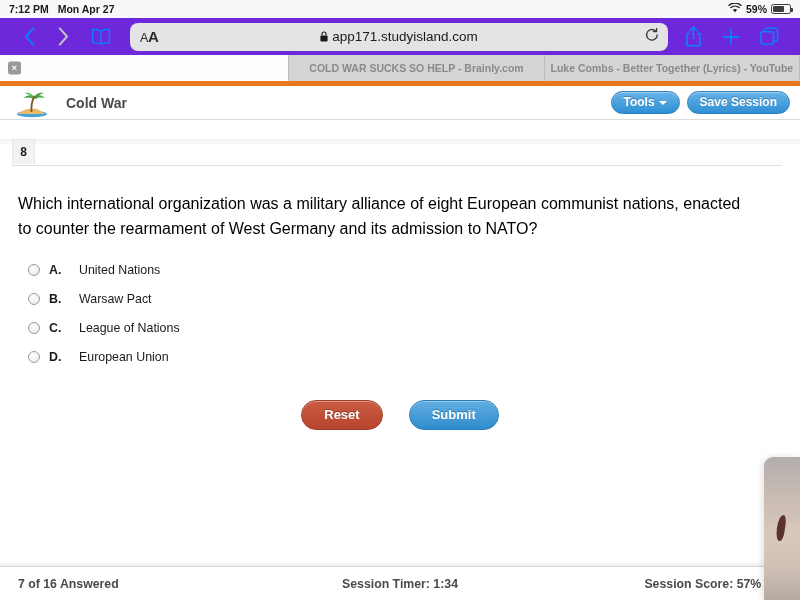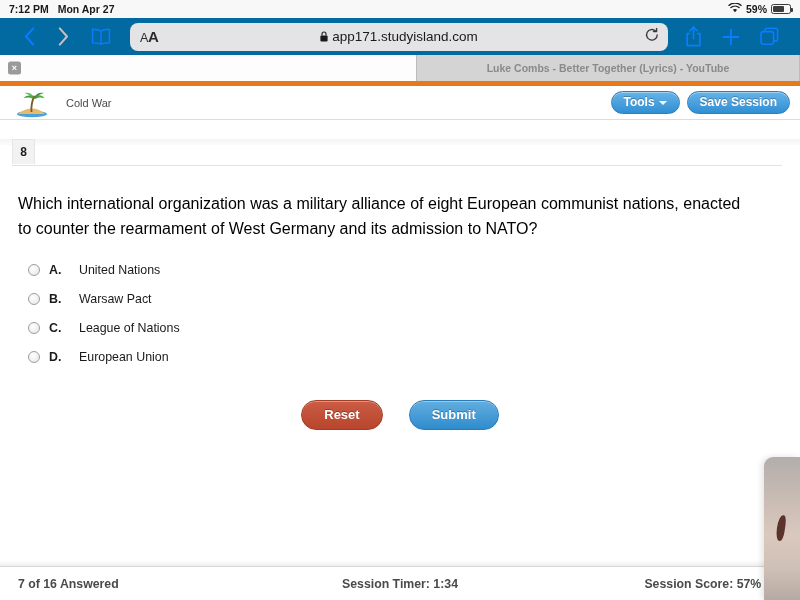--- a/index.html
+++ b/index.html
@@ -26,21 +26,21 @@
   }
   .battery::after {
     content:""; position:absolute; right:-3px; top:2.6px;
     width:1.6px; height:4px; background:#3c3c3c; border-radius:0 1px 1px 0;
   }
   .battery > i { position:absolute; left:1.2px; top:1.2px; bottom:1.2px;
     width:59%; background:#3c3c3c; border-radius:1px; display:block; }
 
   
   .toolbar {
-    height:37px; background:#0369a1;
+    height:37px; background:#6d28d9;
     display:flex; align-items:center; padding:0 12px; gap:0;
   }
   .nav-btn { width:34px; height:30px; display:flex; align-items:center; justify-content:center; }
   .chev { width:11px; height:19px; }
   .book-btn { width:42px; height:30px; display:flex; align-items:center; justify-content:center; }
   .urlbar {
     flex:1; height:28px; background:#e4e4e6; border-radius:8px;
     display:flex; align-items:center; position:relative; margin:0 6px 0 8px;
     padding:0 10px;
   }
@@ -71,21 +71,21 @@
     color:#fff; font-size:9px; font-weight:bold; line-height:1;
   }
   .orangebar { height:5px; background:#e8791b; }
 
   
   .si-header {
     height:34px; background:#fff; display:flex; align-items:center;
     padding:0 10px; border-bottom:1px solid #dcdcdc; position:relative;
   }
   .logo { width:44px; height:30px; flex:0 0 auto; }
-  .si-title { font-size:11px; font-weight:normal; color:#4a4a4a; margin-left:12px; }
+  .si-title { font-size:14px; font-weight:bold; color:#4a4a4a; margin-left:12px; }
   .hdr-btns { margin-left:auto; display:flex; gap:7px; align-items:center; }
   .btn-blue {
     background:linear-gradient(#66b3e8,#2f8fd4);
     border:1px solid #2a7fbe; border-radius:13px;
     color:#fff; font-size:12px; font-weight:bold;
     padding:4px 12px 5px; text-shadow:0 -1px 0 rgba(0,0,0,.25);
     box-shadow:inset 0 1px 0 rgba(255,255,255,.4);
     display:flex; align-items:center; gap:4px; line-height:1;
   }
   .caret-dn { width:0;height:0;border-left:4px solid transparent;border-right:4px solid transparent;
@@ -233,20 +233,23 @@
       <svg width="19" height="19" viewBox="0 0 19 19">
           <rect x="1" y="4.6" width="12.6" height="12.6" rx="2.4" stroke="#0a7cff" stroke-width="1.6" fill="none"></rect>
           <path d="M5 4.2V3.3A2 2 0 0 1 7 1.3h8.6a2 2 0 0 1 2 2v8.6a2 2 0 0 1-2 2h-.9" stroke="#0a7cff" stroke-width="1.6" fill="none" stroke-linecap="round"></path>
         </svg>
     </div>
   </div>
 
   <div class="tabbar">
     <div class="tab active">
       <span class="tab-close">×</span>
+    </div>
+    <div class="tab">
+      <span>COLD WAR SUCKS SO HELP - Brainly.com</span>
     </div>
     <div class="tab">
       <span>Luke Combs - Better Together (Lyrics) - YouTube</span>
     </div>
   </div>
 
   <div class="orangebar"></div>
 
   <div class="si-header">
     <svg class="logo" viewBox="0 0 44 30">

